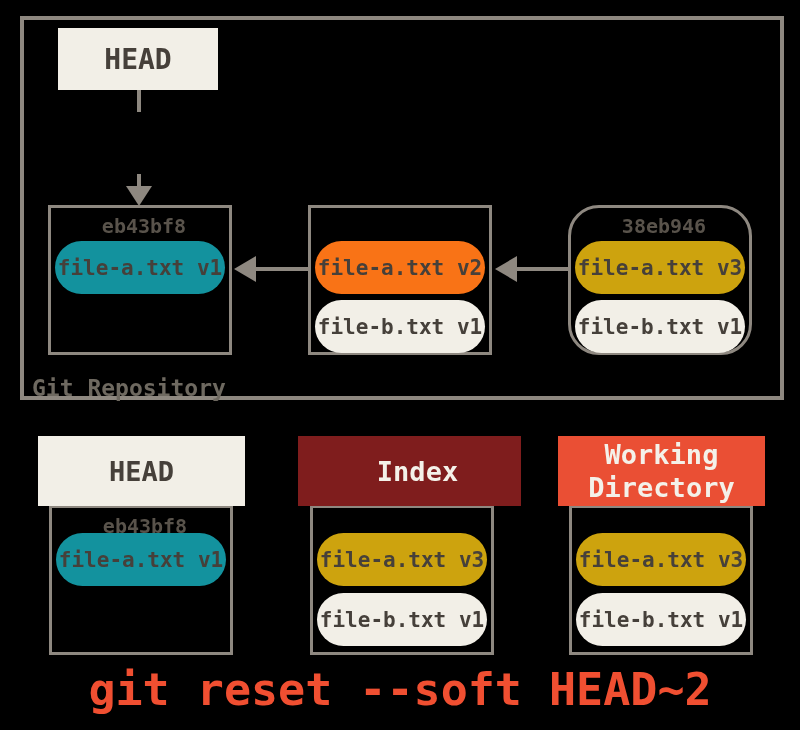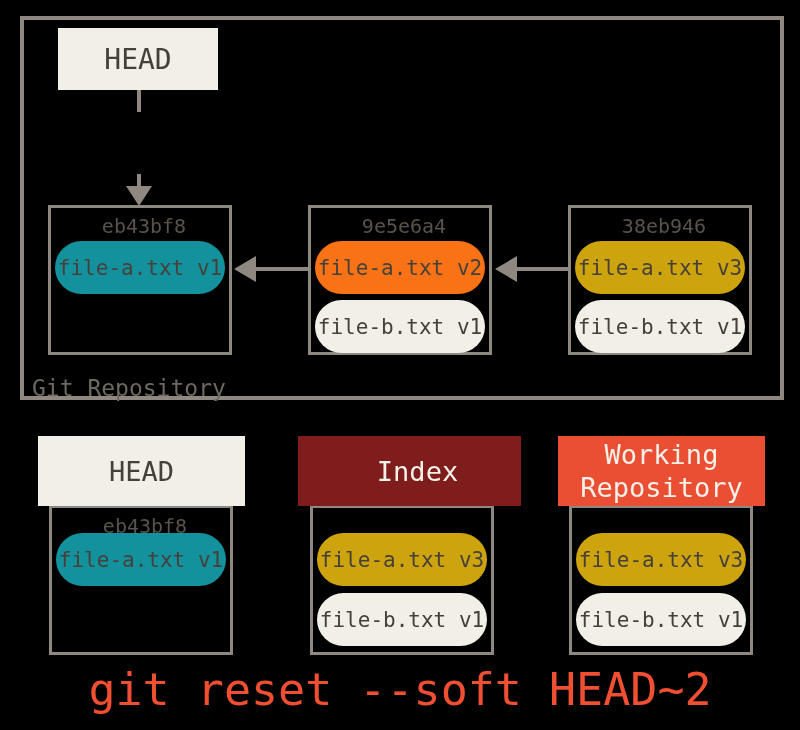--- a/index.html
+++ b/index.html
@@ -4,21 +4,21 @@
 <style>
   html, body { margin: 0; padding: 0; background: #000; }
   #canvas {
     position: relative;
     width: 800px;
     height: 730px;
     background: #000;
     font-family: "DejaVu Sans Mono", "Liberation Mono", monospace;
     overflow: hidden;
   }
-  .abs { position: absolute; }
+  .abs { position: absolute; font-weight: bold; }
   
   .repo-frame {
     left: 20px; top: 16px;
     width: 756px; height: 376px;
     border: 4px solid #8e8880;
   }
   
   .ref-box {
     width: 160px; height: 62px;
     display: flex; align-items: center; justify-content: center;
@@ -99,29 +99,28 @@
 
   <div class="abs node-box" style="left:48px; top:205px;">
     <div class="hash">eb43bf8</div>
     <div class="pill solo" style="background-color: rgb(19, 146, 158);">file-a.txt v1</div>
   </div>
 
   <div class="abs arrow-left" style="left:234px; top:256px;"></div>
   <div class="abs hline" style="left:255px; top:267px; width:53px;"></div>
 
   <div class="abs node-box" style="left:308px; top:205px;">
-    <div class="hash">9e5e6a4</div>
     <div class="pill row1" style="background-color: #f97316;">file-a.txt v2</div>
     <div class="pill row2" style="background-color: rgb(242, 239, 231);">file-b.txt v1</div>
   </div>
 
   <div class="abs arrow-left" style="left:495px; top:256px;"></div>
   <div class="abs hline" style="left:516px; top:267px; width:52px;"></div>
 
-  <div class="abs node-box" style="left:568px; top:205px;">
+  <div class="abs node-box" style="left:568px; top:205px;border-radius:31px;">
     <div class="hash">38eb946</div>
     <div class="pill row1" style="background-color: rgb(205, 163, 14);">file-a.txt v3</div>
     <div class="pill row2" style="background-color: rgb(242, 239, 231);">file-b.txt v1</div>
   </div>
 
   <div class="abs" id="repo-label">Git Repository</div>
 
   <div class="abs node-box" style="left:49px; top:505px;">
     <div class="hash">eb43bf8</div>
     <div class="pill solo" style="top: 25px; background-color: rgb(19, 146, 158);">file-a.txt v1</div>
@@ -131,17 +130,17 @@
   <div class="abs node-box" style="left:310px; top:505px;">
     <div class="pill" style="top: 25px; background-color: rgb(205, 163, 14);">file-a.txt v3</div>
     <div class="pill" style="top: 85px; background-color: rgb(242, 239, 231);">file-b.txt v1</div>
   </div>
   <div class="abs area-header" style="left: 298px; top: 436px; background-color: #7f1d1d; color: rgb(244, 241, 233); padding-left: 16px;">Index</div>
 
   <div class="abs node-box" style="left:569px; top:505px;">
     <div class="pill" style="top: 25px; background-color: rgb(205, 163, 14);">file-a.txt v3</div>
     <div class="pill" style="top: 85px; background-color: rgb(242, 239, 231);">file-b.txt v1</div>
   </div>
-  <div class="abs area-header" style="left: 558px; top: 436px; padding: 0px 20px; width: 167px; background-color: rgb(234, 79, 52); color: rgb(244, 241, 233);">Working Repository</div>
+  <div class="abs area-header" style="left: 558px; top: 436px; padding: 0px 20px; width: 167px; background-color: rgb(234, 79, 52); color: rgb(244, 241, 233);">Working Directory</div>
 
   <div class="abs" id="caption" style="color: rgb(240, 79, 49);">git reset --soft HEAD~2</div>
 
 </div>
 
 </body></html>

